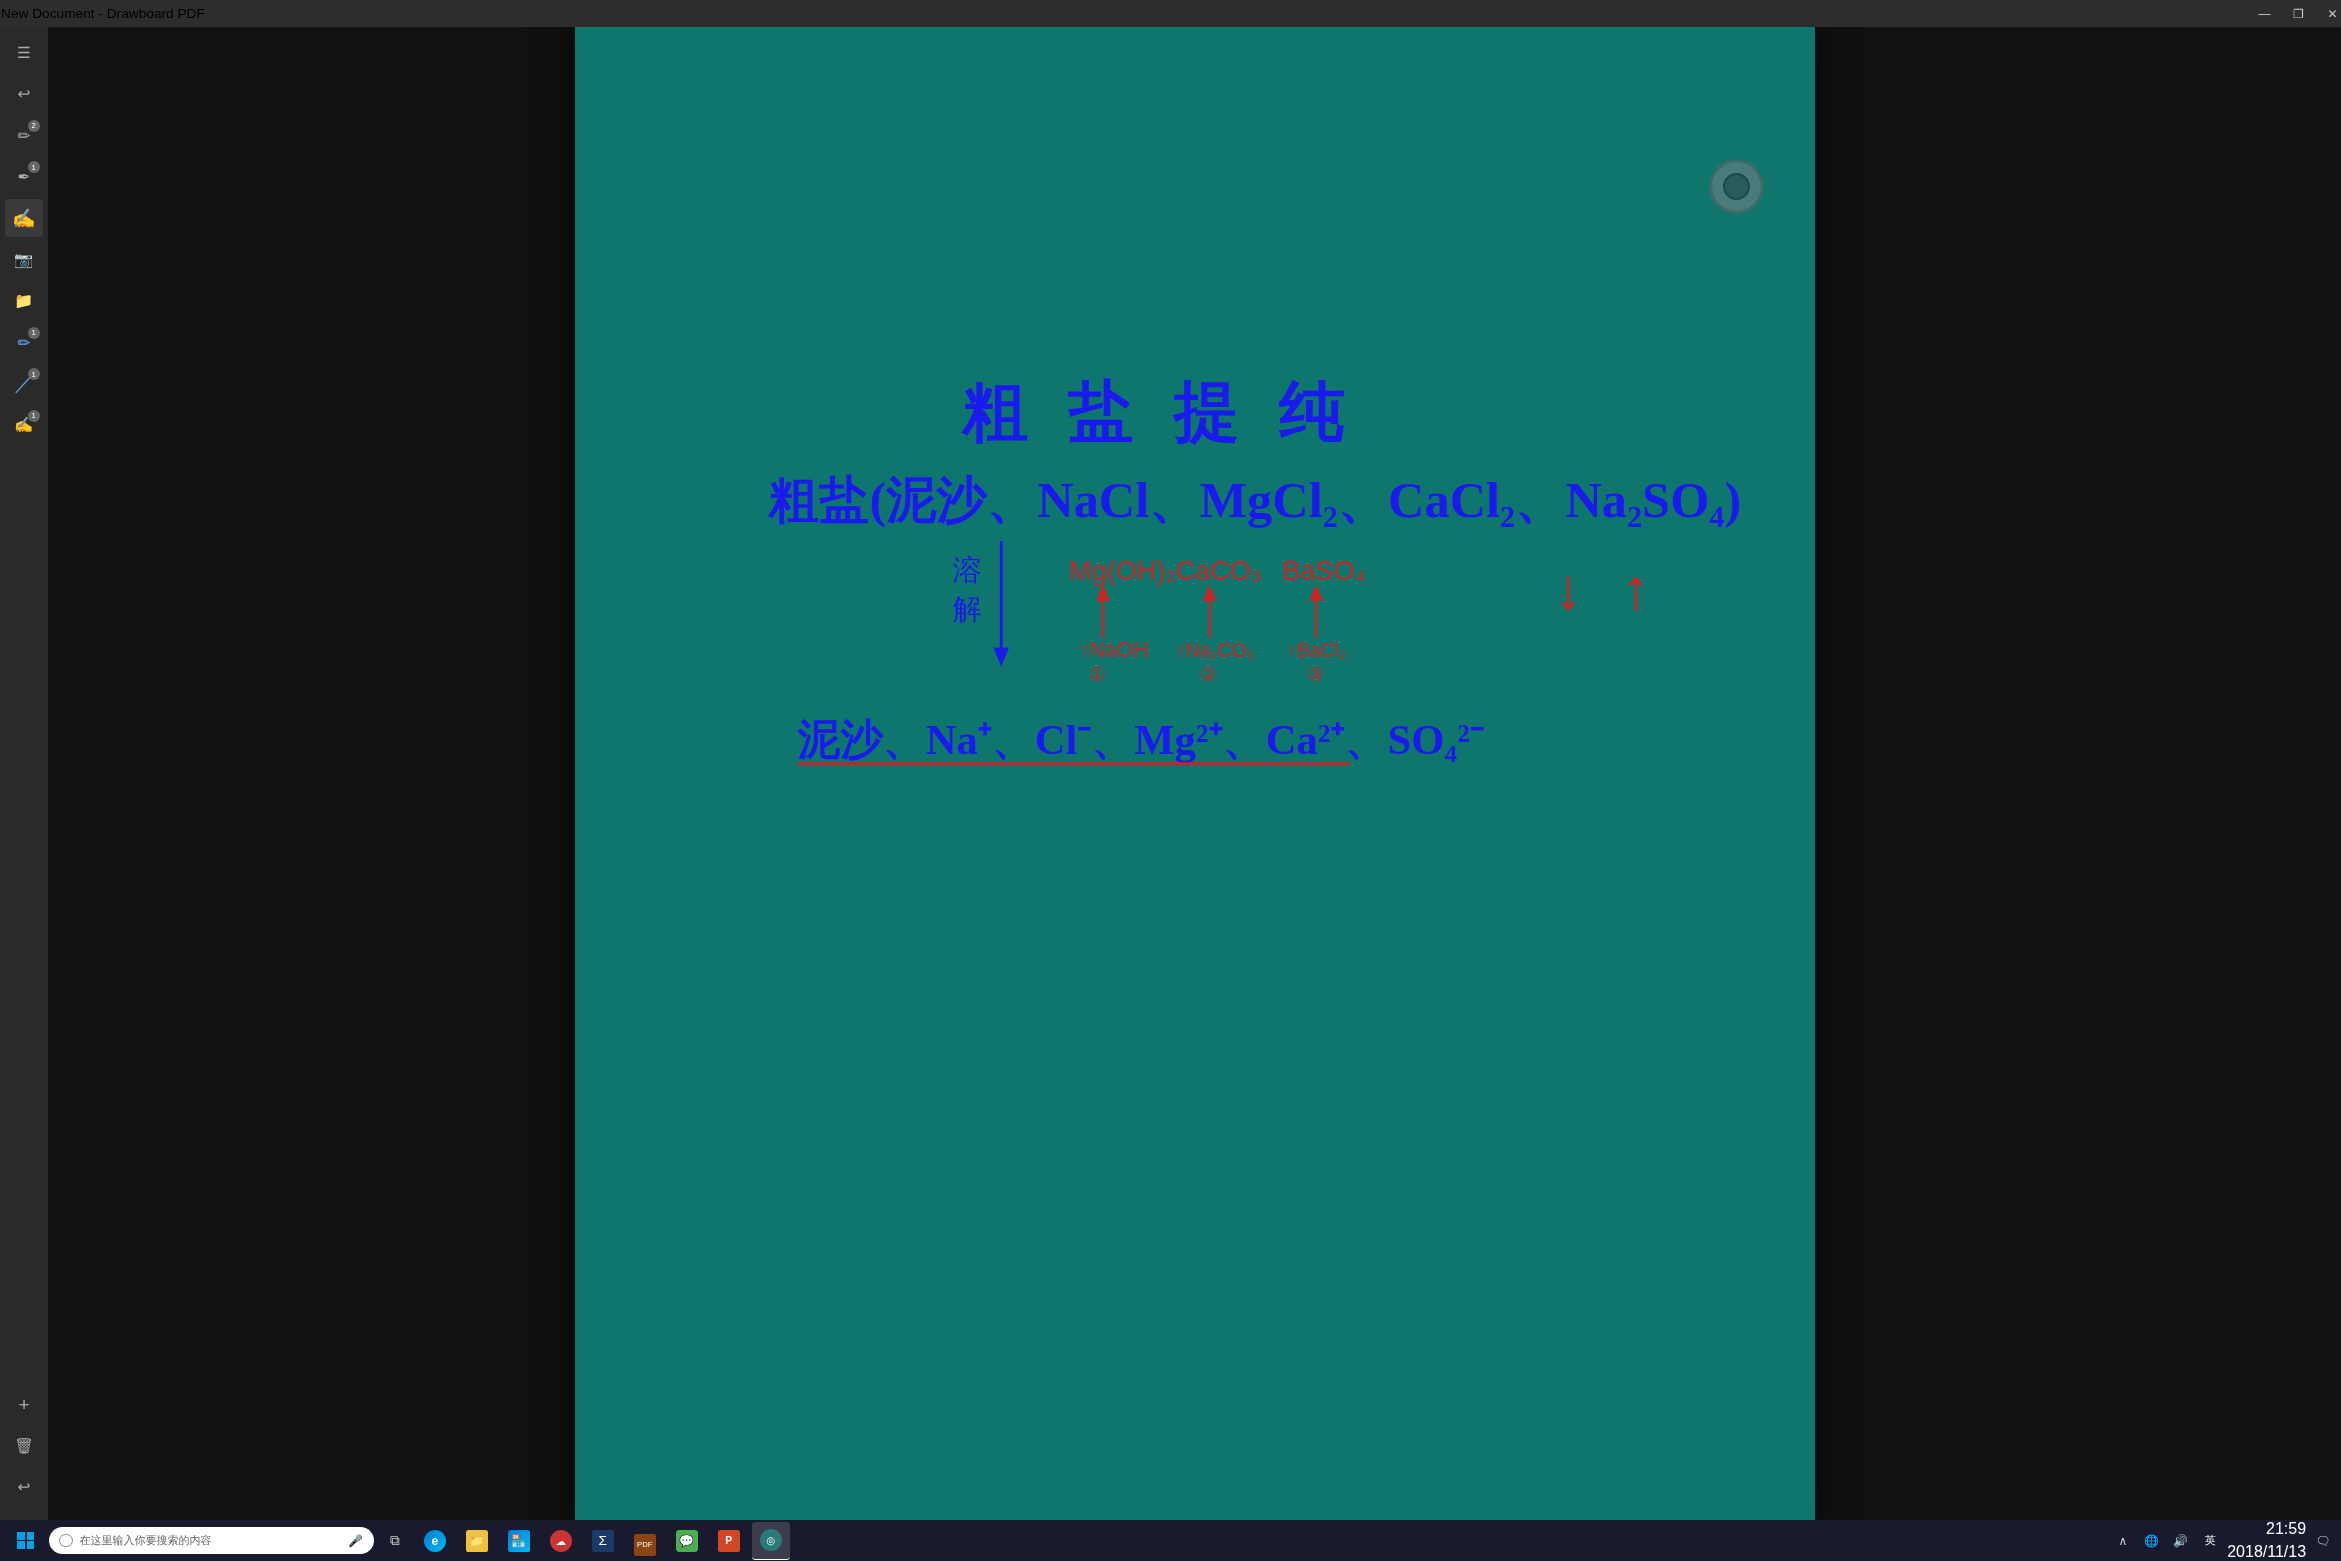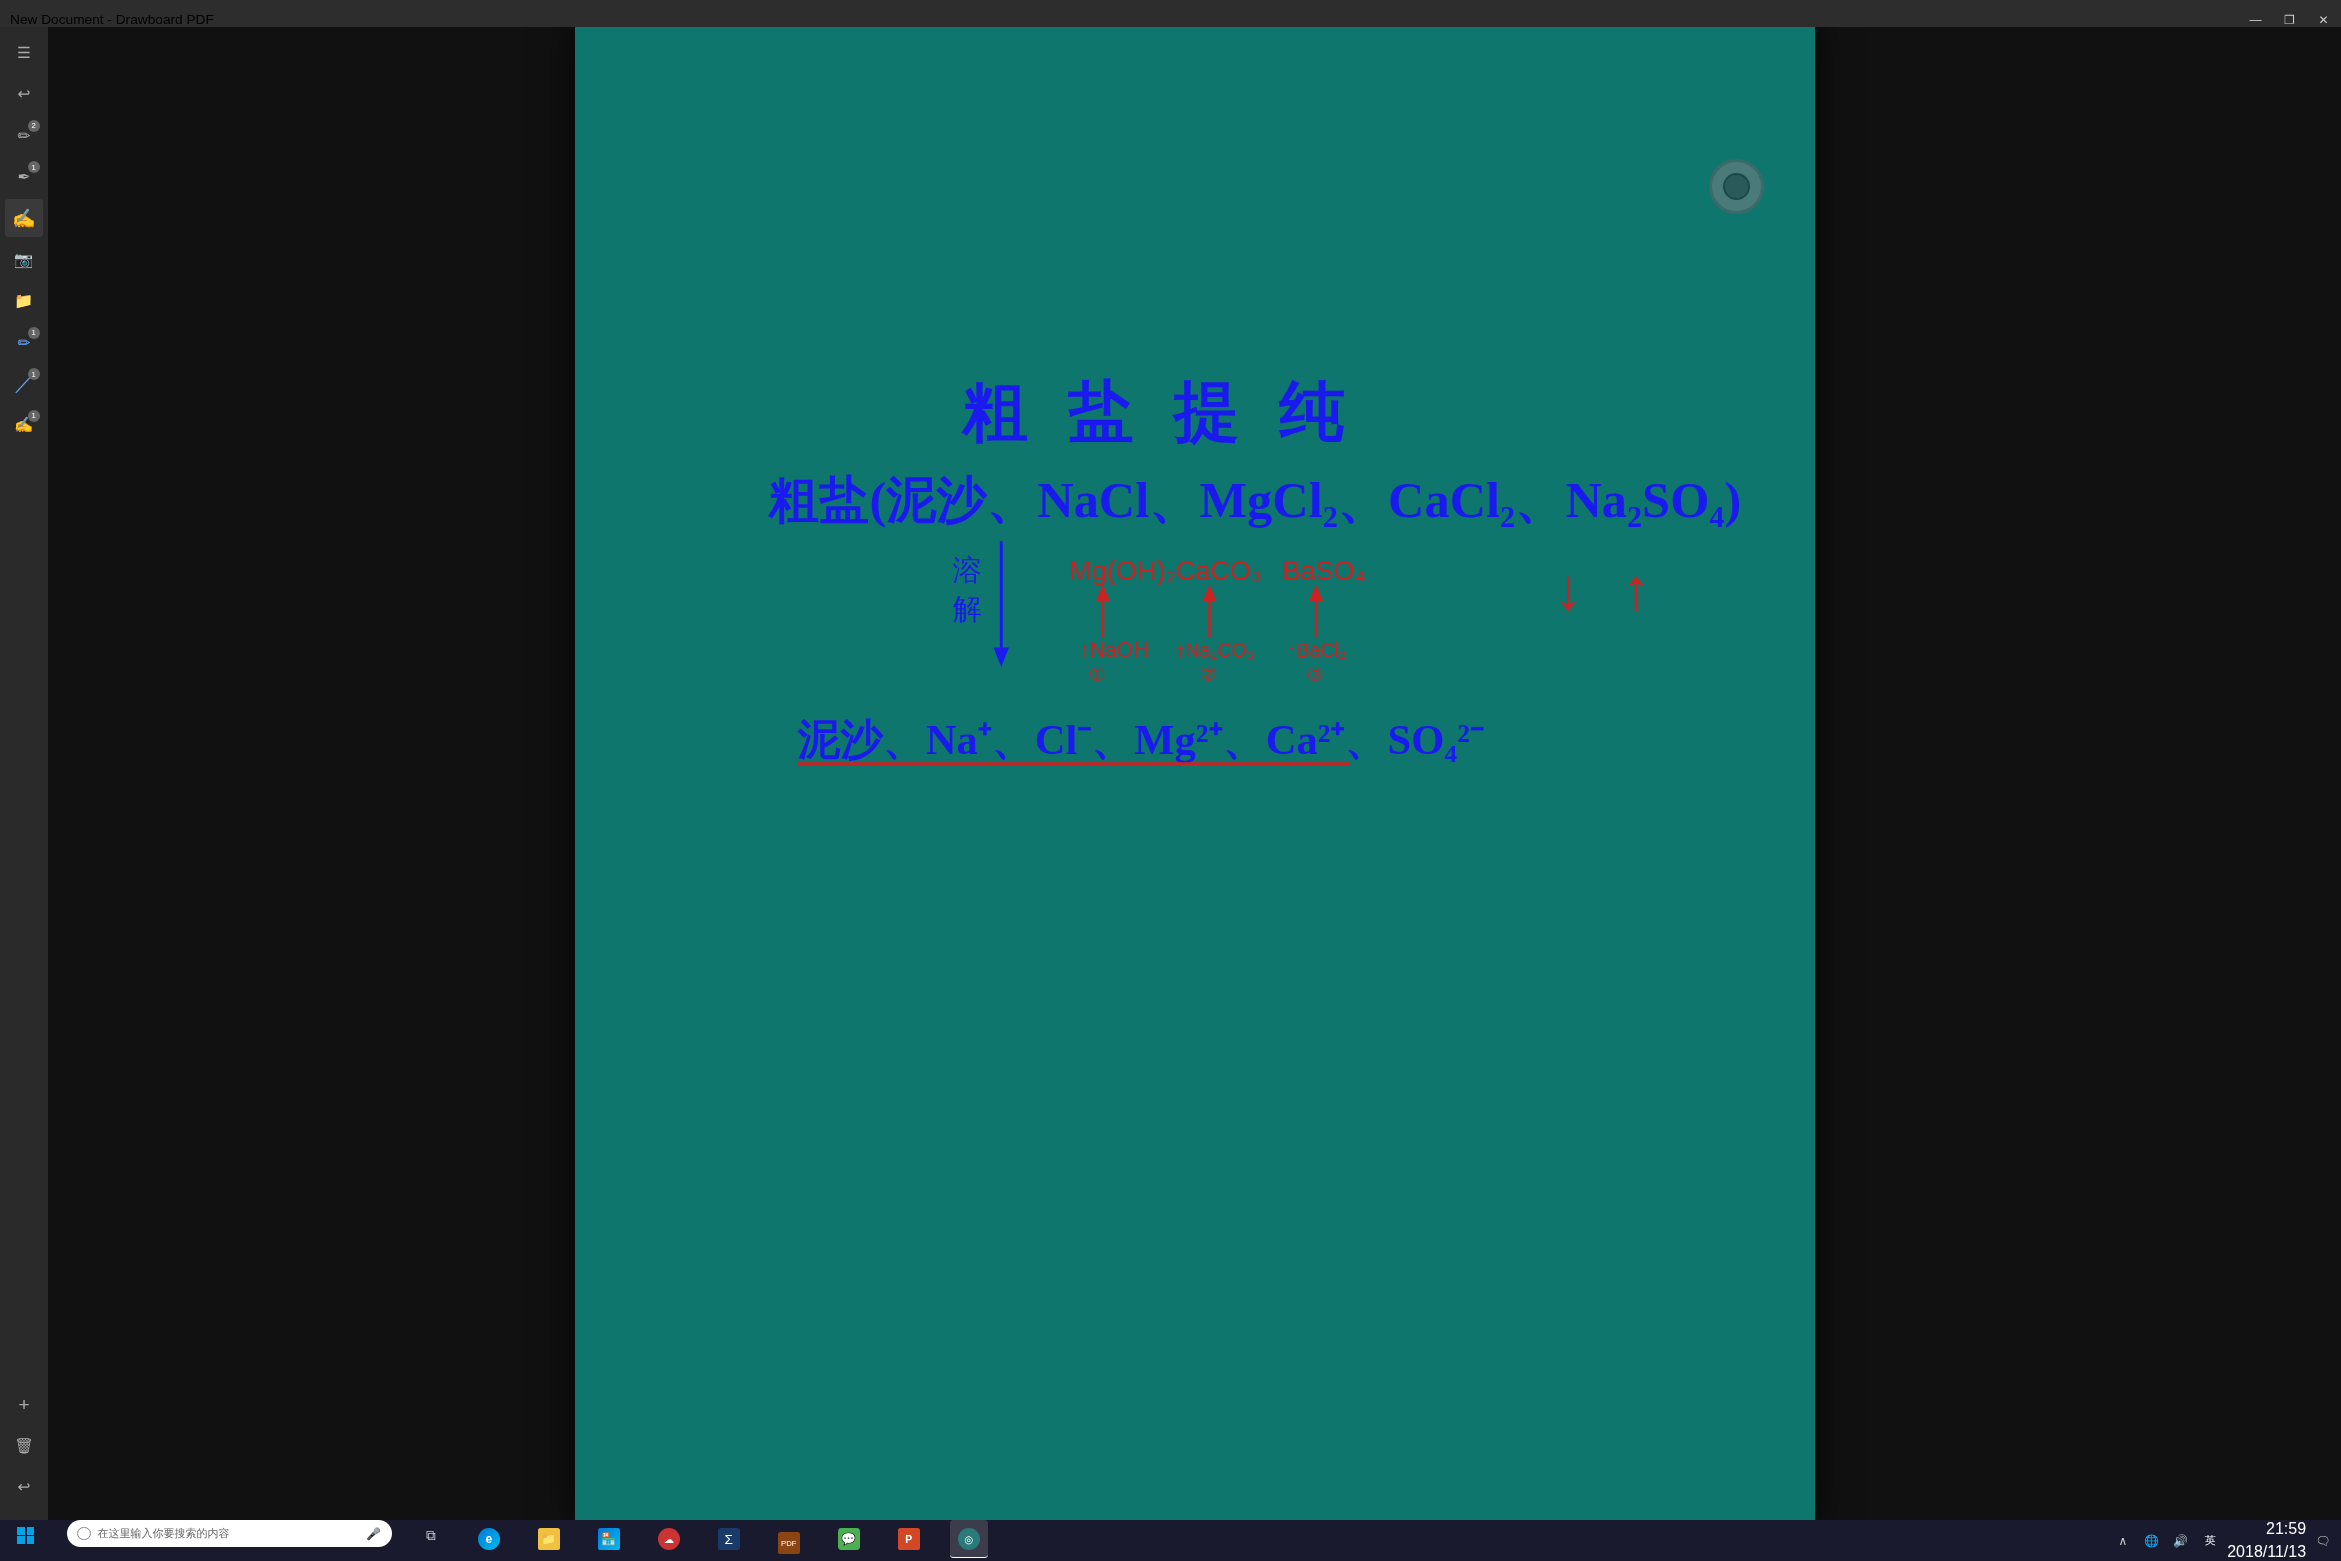--- a/index.html
+++ b/index.html
@@ -12,23 +12,23 @@
       position: relative;
     }
 
     
     #titlebar {
       position: absolute;
       top: 0; left: 0; right: 0;
       height: 27px;
       background: #2d2d2d;
       display: flex;
-      align-items: flex-end;
+      align-items: center;
       justify-content: space-between;
-      padding: 0 10px;
+      padding: 0 1px;
       z-index: 100;
     }
     #titlebar-controls {
       display: flex;
       gap: 17px;
     }
     .titlebar-btn {
       color: #ccc;
       font-size: 12px;
       cursor: pointer;
@@ -140,22 +140,23 @@
       height: 100%;
     }
 
     
     #taskbar {
       position: absolute;
       bottom: 0; left: 0; right: 0;
       height: 41px;
       background: #1a1a2e;
       display: flex;
+      align-items: center;
       padding: 0 6.8px;
-      gap: 22px;
+      gap: 4px;
       z-index: 100;
     }
     .taskbar-start {
       width: 38px;
       height: 31px;
       display: flex;
       align-items: center;
       justify-content: center;
       cursor: pointer;
     }

